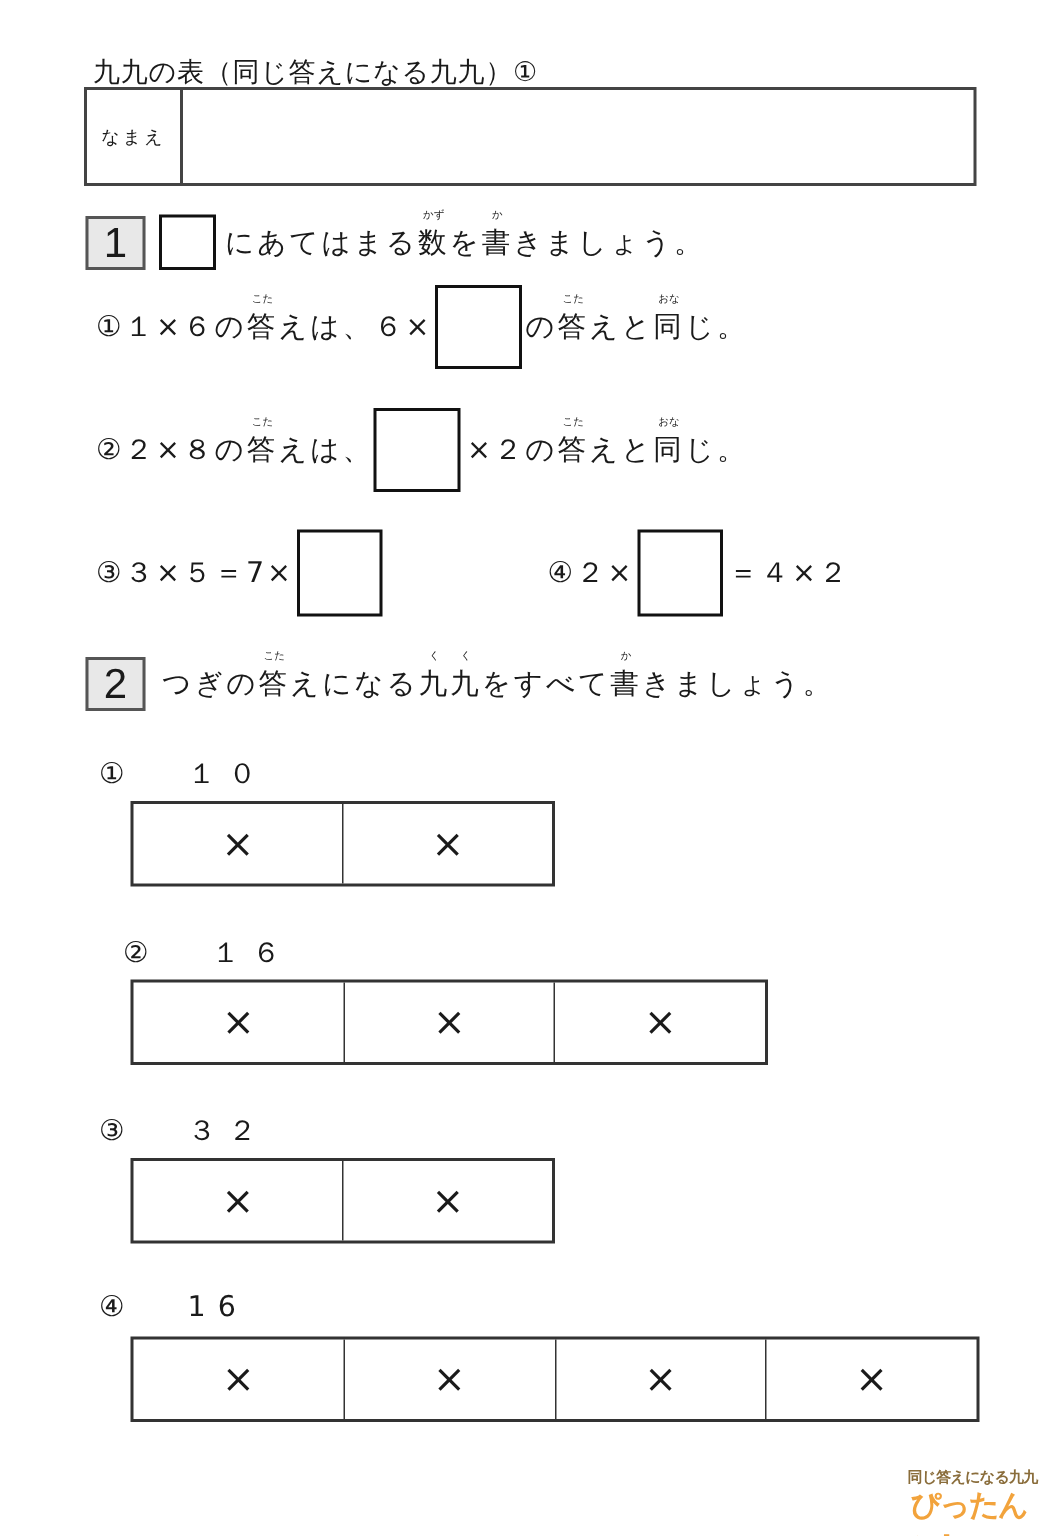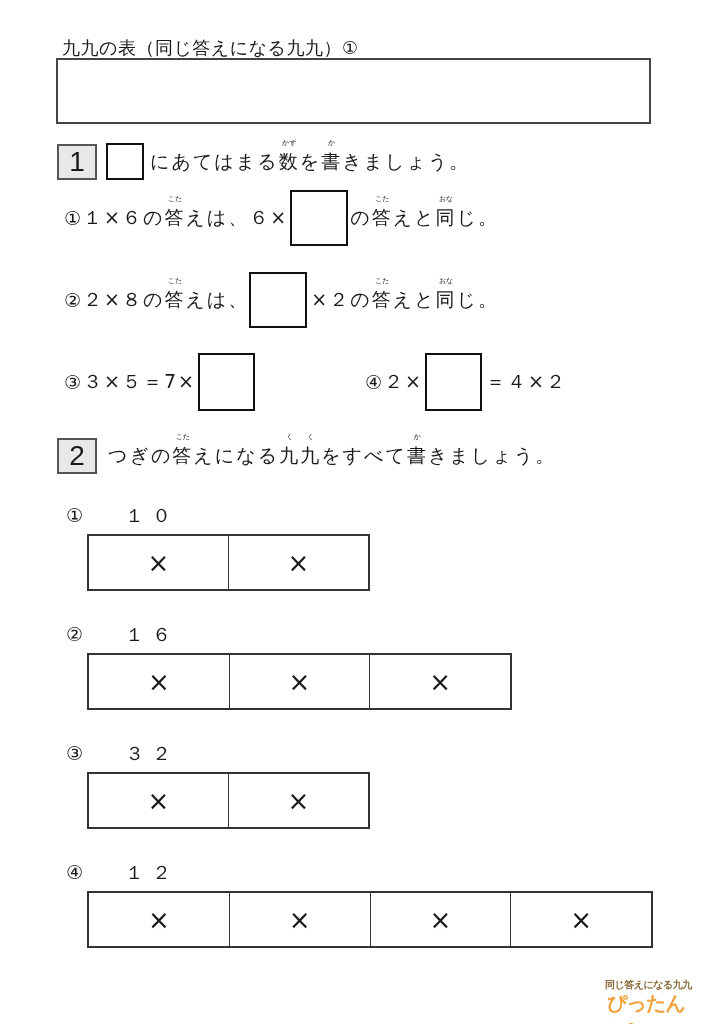--- a/index.html
+++ b/index.html
@@ -50,20 +50,21 @@
     }
     .logo-bottom {
       left: 607px; top: 990px; font-size: 20px; font-weight: bold; color: #f2a33c; letter-spacing: -1px;
     }
   </style>
 </head>
 <body>
 
 <div class="abs title">九九の表（同じ答えになる九九）①</div>
 <div class="abs name-box">
+  <div class="name-label">なまえ</div>
   <div class="name-field"></div>
 </div>
 
 <div class="abs sec-num" style="left:57px; top:144px;">1</div>
 <div class="abs blank" style="left:106px; top:143px; width:38px; height:37px;"></div>
 <div class="abs heading" style="left:150px; top:149px;">
   <span>にあてはまる</span><span class="ruby-wrap"><span class="rt">かず</span><span>数</span></span><span>を</span><span class="ruby-wrap"><span class="rt">か</span><span>書</span></span><span>きましょう。</span>
 </div>
 
 <div class="abs q" style="left:64px; top:190px; height:56px;">
@@ -111,39 +112,39 @@
 </div>
 
 <div class="abs p2-label" style="left:66px; top:503px;">
   <span>①</span><span class="val">１０</span>
 </div>
 <div class="abs grid" style="left:87px; top:534px; width:283px;">
   <div class="cell">×</div>
   <div class="cell">×</div>
 </div>
 
-<div class="abs p2-label" style="left:66px; top:622px;font-family:Liberation Mono, monospace;">
+<div class="abs p2-label" style="left:82px; top:622px;">
   <span>②</span><span class="val">１６</span>
 </div>
 <div class="abs grid" style="left:87px; top:653px; width:425px;">
   <div class="cell">×</div>
   <div class="cell">×</div>
   <div class="cell">×</div>
 </div>
 
 <div class="abs p2-label" style="left:66px; top:741px;">
   <span>③</span><span class="val">３２</span>
 </div>
 <div class="abs grid" style="left:87px; top:772px; width:283px;">
   <div class="cell">×</div>
   <div class="cell">×</div>
 </div>
 
 <div class="abs p2-label" style="left:66px; top:860px;">
-  <span>④</span><span class="val">１２</span>
+  <span>④</span><span class="val">16</span>
 </div>
 <div class="abs grid" style="left:87px; top:891px; width:566px;">
   <div class="cell">×</div>
   <div class="cell">×</div>
   <div class="cell">×</div>
   <div class="cell">×</div>
 </div>
 
 <div class="abs logo-top">同じ答えになる九九</div>
 <div class="abs logo-bottom">ぴったんこ!</div>

